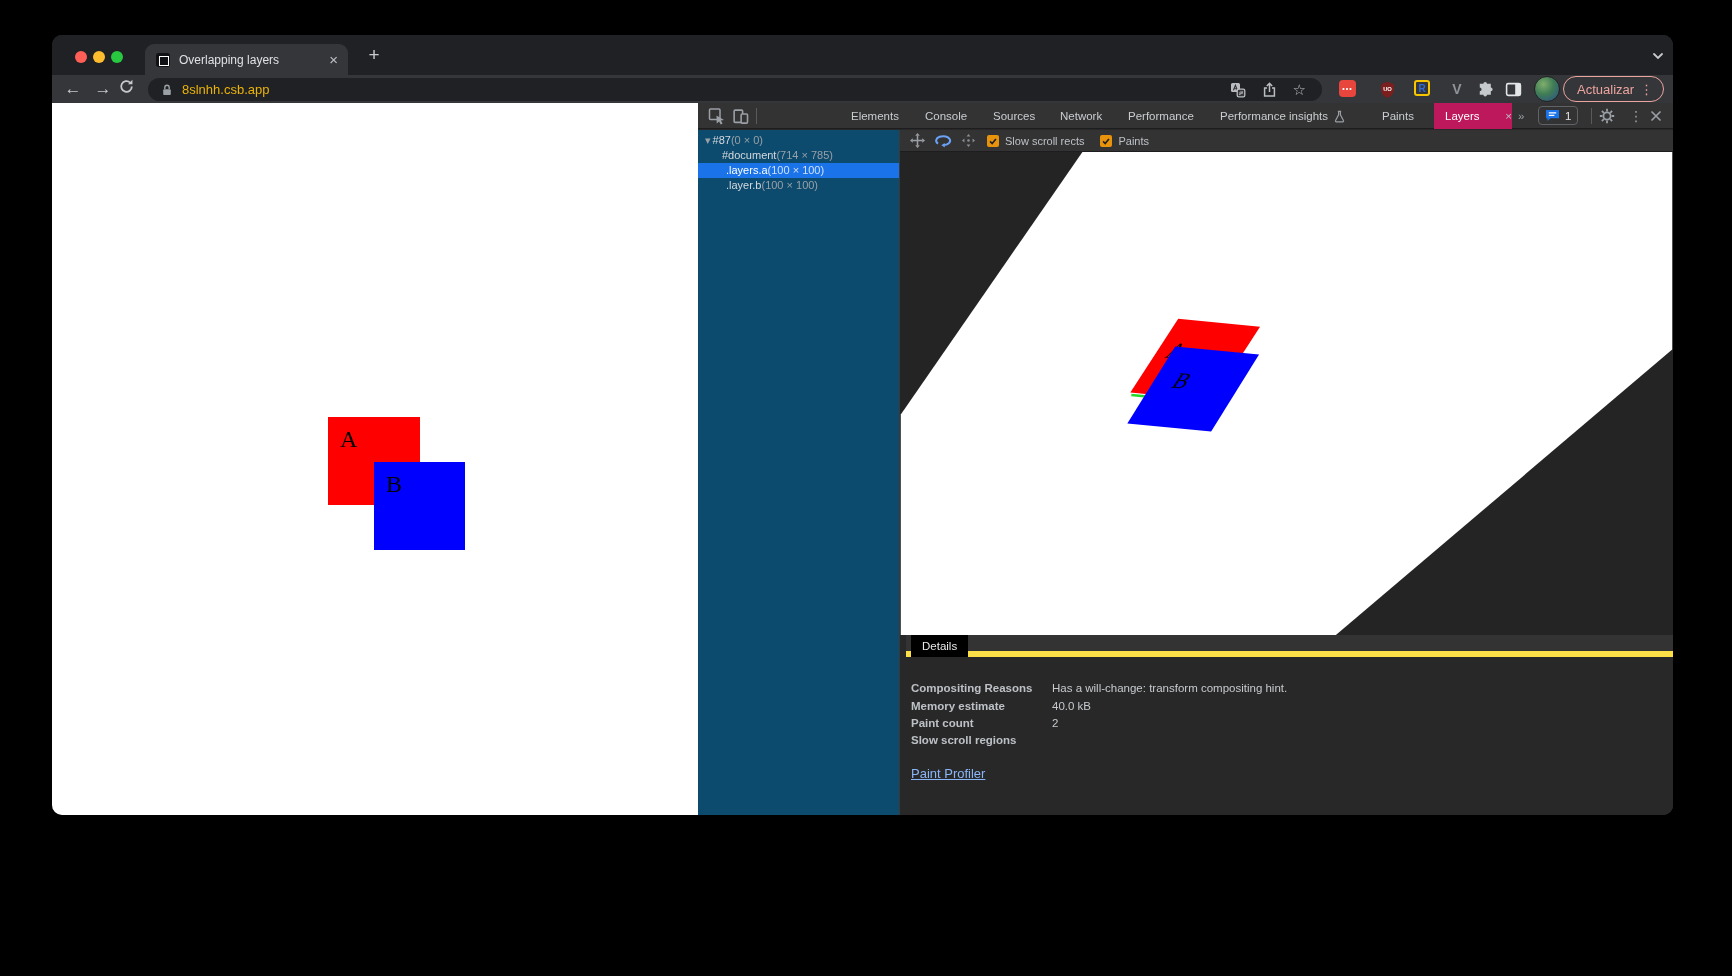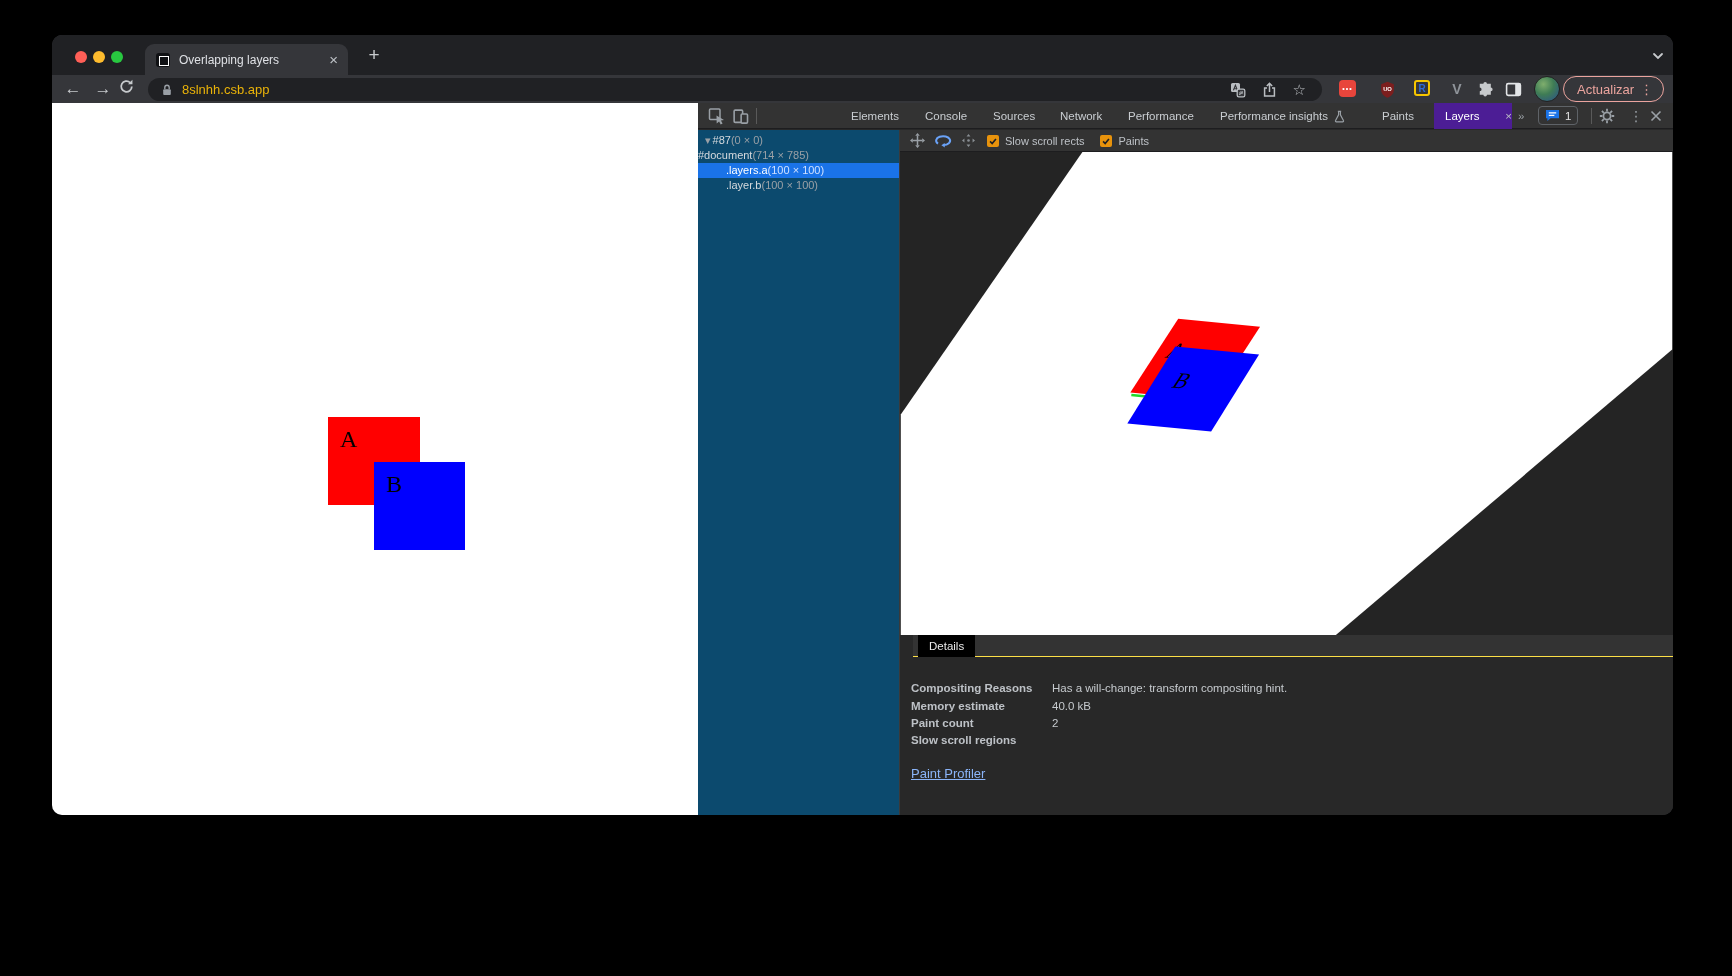--- a/index.html
+++ b/index.html
@@ -54,21 +54,21 @@
   .wbody { left:0; top:68px; width:100%; height:712px; }
   .pagearea { left:0; top:0; width:646px; height:712px; background:#fff; }
   .sq { color:#000; font-family:"Liberation Serif", serif; font-size:24px; }
   .sq span { display:block; padding:9px 0 0 12px; }
 
   
   .devtools { left:646px; top:0; width:975px; height:712px; background:#282828; font-size:11.5px; }
   .dt-tabrow { left:0; top:0; width:975px; height:26px; background:#333; border-bottom:1px solid #1d1d1f; }
   .dt-tab { top:0; height:26px; line-height:26px; color:#c9cdd1; white-space:nowrap; }
   .dt-sep { top:5px; width:1px; height:16px; background:#5a5a5a; }
-  .dt-tab-active { background:#4c1d95; color:#fff; display:flex; align-items:center;justify-content:space-between; }
+  .dt-tab-active { background:#be185d; color:#fff; display:flex; align-items:center;justify-content:space-between; }
   .badgebox { left:840px; top:3px; height:19px; border:1px solid #5f6368; border-radius:4px;
               display:flex; align-items:center; gap:5px; padding:0 6px; color:#e2e2e2; }
 
   .dt-side { left:0; top:27px; width:202px; height:685px; background:#0c4a6e;
              border-right:1px solid #3a3a3a; }
   .trow { position:relative; height:15px; line-height:15px; white-space:nowrap;
           color:#d5d9dd; font-size:11px; }
   .trow .dims { color:#9aa0a6; }
   .trow.sel { background:#1a73e8; color:#fff; }
   .trow.sel .dims { color:#cfe0ff; }
@@ -76,21 +76,21 @@
 
   .dt-right { left:202px; top:27px; width:773px; height:685px;text-decoration:underline; }
   .ltoolbar { left:0; top:0; width:773px; height:22px; background:#333;
               border-bottom:1px solid #1d1d1f; display:flex; align-items:center; }
   .cb { width:12px; height:12px; border-radius:2px; background:#e8930c; display:inline-flex;
         align-items:center; justify-content:center; margin-right:6px; flex:0 0 auto; }
   .cb-label { color:#bdc1c6; font-size:11px; margin-right:16px; }
   .vp { left:0; top:22px; width:773px; height:483px; background:#242424; overflow:hidden; }
 
   .details { left:0; top:505px; width:773px; height:180px; background:#282828; }
-  .d-head { left:13px; top:0; width:773px; height:22px; background:#333; border-bottom:1px solid #fde047; }
+  .d-head { left:6px; top:0; width:773px; height:22px; background:#333; border-bottom:6px solid #fde047; }
   .d-tab { left:5px; top:0; height:22px; line-height:22px; padding:0 11px; background:#000;
            color:#e8e8e8; font-size:11.5px; }
   .d-row { position:absolute; left:0; width:773px; height:17px; line-height:17px; font-size:11.5px; }
   .d-label { position:absolute; left:11px; color:#bdc1c6; font-weight:bold; }
   .d-value { position:absolute; left:152px; color:#c6cace; }
   .d-link { position:absolute; left:11px; top:131px; color:#8ab4f8; font-size:13px;
             text-decoration:underline; }
   svg { display:block; }
 </style>
 </head>
@@ -252,21 +252,21 @@
             <svg width="14" height="14" viewBox="0 0 14 14">
                 <path d="M2.5 2.5l9 9M11.5 2.5l-9 9" stroke="#9aa0a6" stroke-width="1.6"></path>
               </svg>
           </span>
         </div>
 
         <div class="abs dt-side">
           <div class="trow" style="padding-left:7px;margin-top:3px">
             <span class="tarrow">▾</span><span>#87</span><span class="dims">(0 × 0)</span>
           </div>
-          <div class="trow" style="">
+          <div class="trow" style="padding-left:24px">
             <span>#document</span><span class="dims">(714 × 785)</span>
           </div>
           <div class="trow sel" style="padding-left:28px">
             <span>.layers.a</span><span class="dims">(100 × 100)</span>
           </div>
           <div class="trow" style="padding-left:28px">
             <span>.layer.b</span><span class="dims">(100 × 100)</span>
           </div>
         </div>
 

